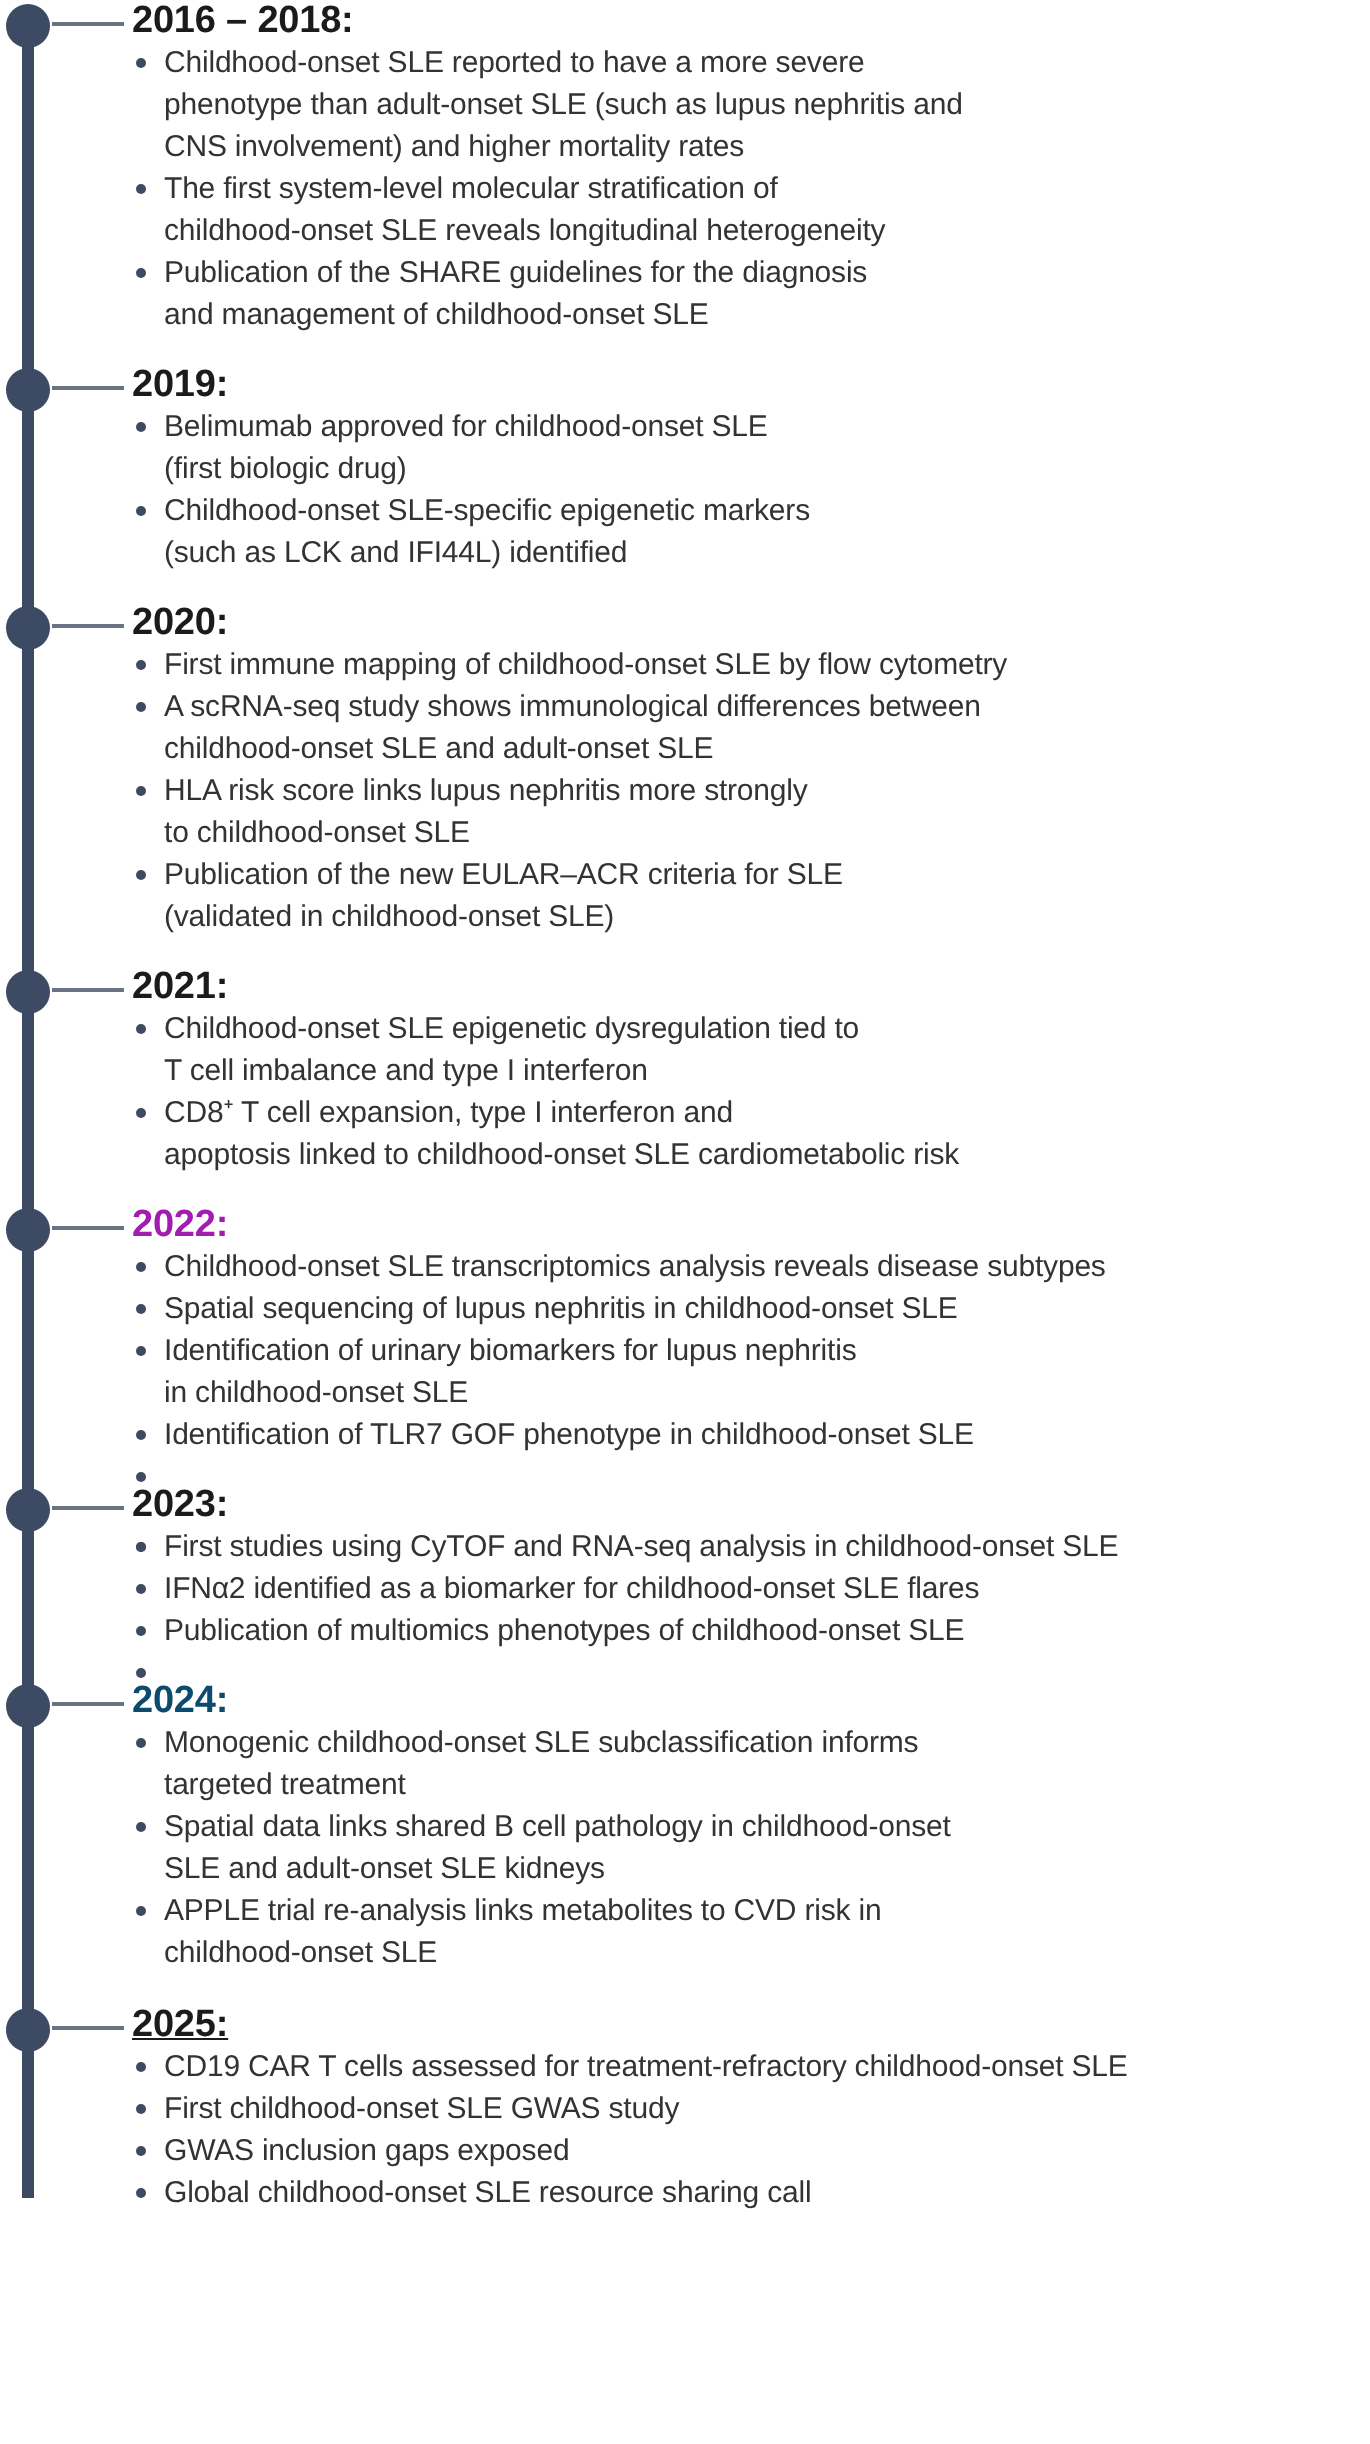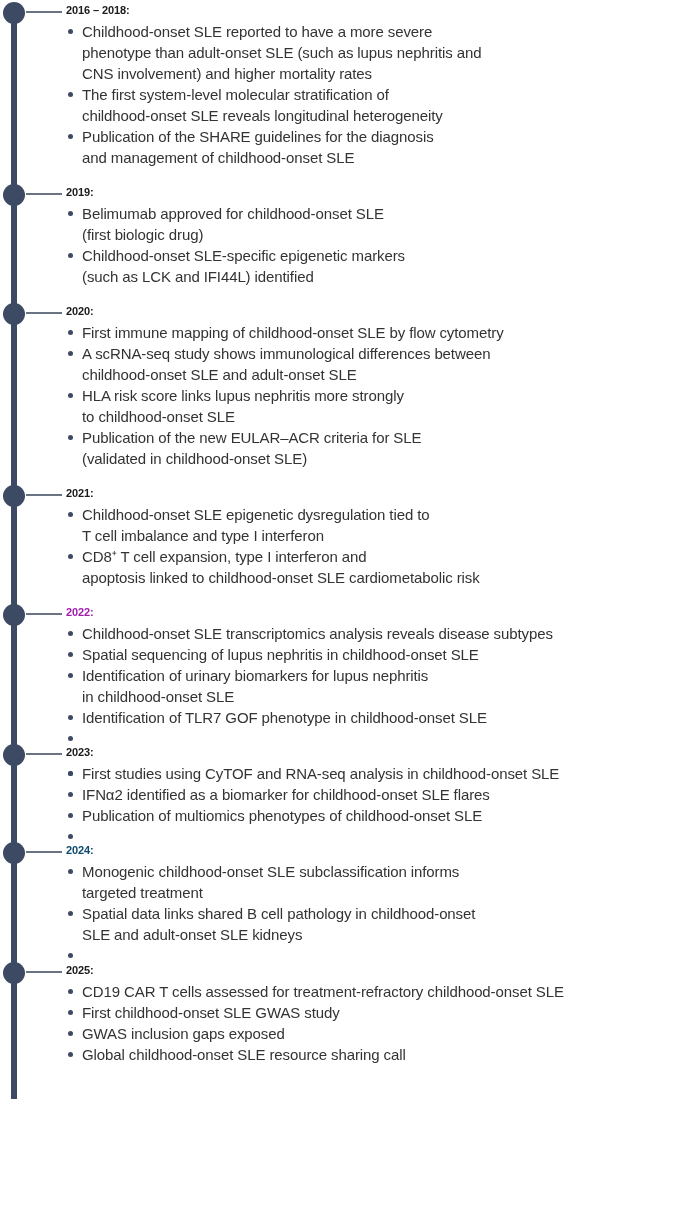--- a/index.html
+++ b/index.html
@@ -60,21 +60,21 @@
   .node-connector {
     position: absolute;
     left: 26px;
     top: 11px;
     width: 36px;
     height: 2px;
     background: #6a7384;
   }
 
   .year-label {
-    font-size: 11px;
+    font-size: 19px;
     font-weight: bold;
     color: #1b1b1b;
     line-height: 21px;
     letter-spacing: -0.1px;
     white-space: nowrap;
     margin: 0;
   }
 
   ul.bullets {
     list-style: none;
@@ -208,30 +208,31 @@
         <div class="node-wrap">
           <div class="node-dot" style="background: rgb(61, 74, 99);"></div>
           <div class="node-connector" style="background: rgb(106, 115, 132);"></div>
         </div>
         <div class="year-label" style="color: #0c4a6e;">2024:</div>
         <ul class="bullets">
           <li><span class="dot" style="background: rgb(61, 74, 99);"></span><span>Monogenic childhood-onset SLE subclassification informs
 targeted treatment</span></li>
           <li><span class="dot" style="background: rgb(61, 74, 99);"></span><span>Spatial data links shared B cell pathology in childhood-onset
 SLE and adult-onset SLE kidneys</span></li>
-          <li><span class="dot" style="background: rgb(61, 74, 99);"></span></li>
+          <li><span class="dot" style="background: rgb(61, 74, 99);"></span><span>APPLE trial re-analysis links metabolites to CVD risk in
+childhood-onset SLE</span></li>
         </ul>
       </div>
       <div class="gap-med"></div>
       <div class="entry">
         <div class="node-wrap">
           <div class="node-dot" style="background: rgb(61, 74, 99);"></div>
           <div class="node-connector" style="background: rgb(106, 115, 132);"></div>
         </div>
-        <div class="year-label" style="color: rgb(27, 27, 27);">2025:</div>
+        <div class="year-label" style="color: rgb(27, 27, 27); text-decoration: underline;">2025:</div>
         <ul class="bullets">
           <li><span class="dot" style="background: rgb(61, 74, 99);"></span><span>CD19 CAR T cells assessed for treatment-refractory childhood-onset SLE</span></li>
           <li><span class="dot" style="background: rgb(61, 74, 99);"></span><span>First childhood-onset SLE GWAS study</span></li>
           <li><span class="dot" style="background: rgb(61, 74, 99);"></span><span>GWAS inclusion gaps exposed</span></li>
           <li><span class="dot" style="background: rgb(61, 74, 99);"></span><span>Global childhood-onset SLE resource sharing call</span></li>
         </ul>
       </div>
     </div>
 </div>
 

